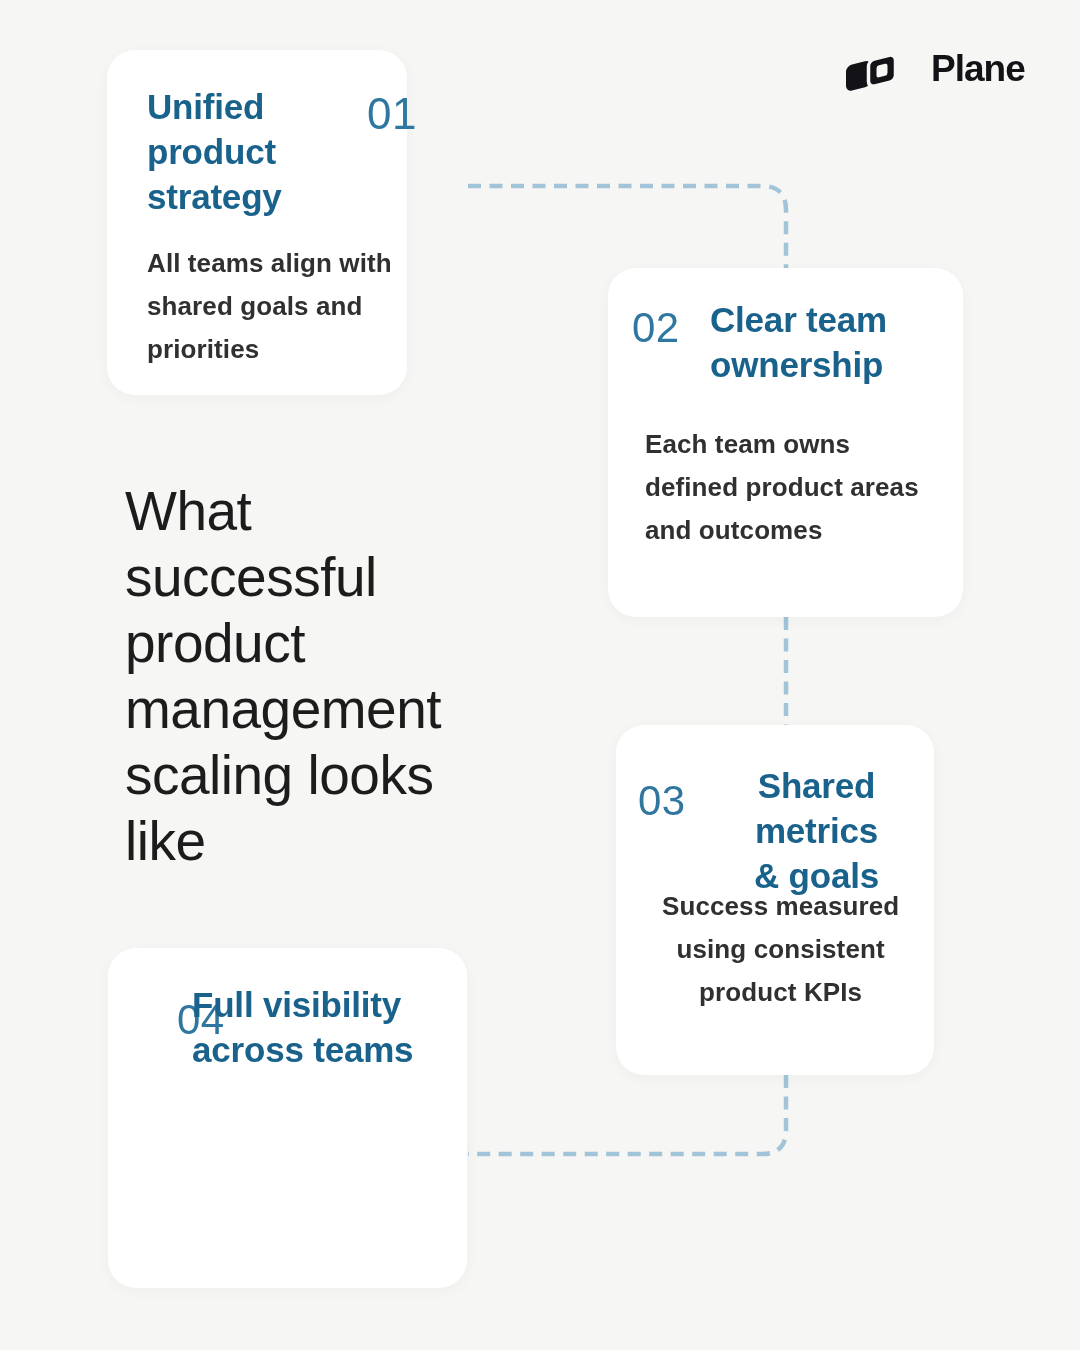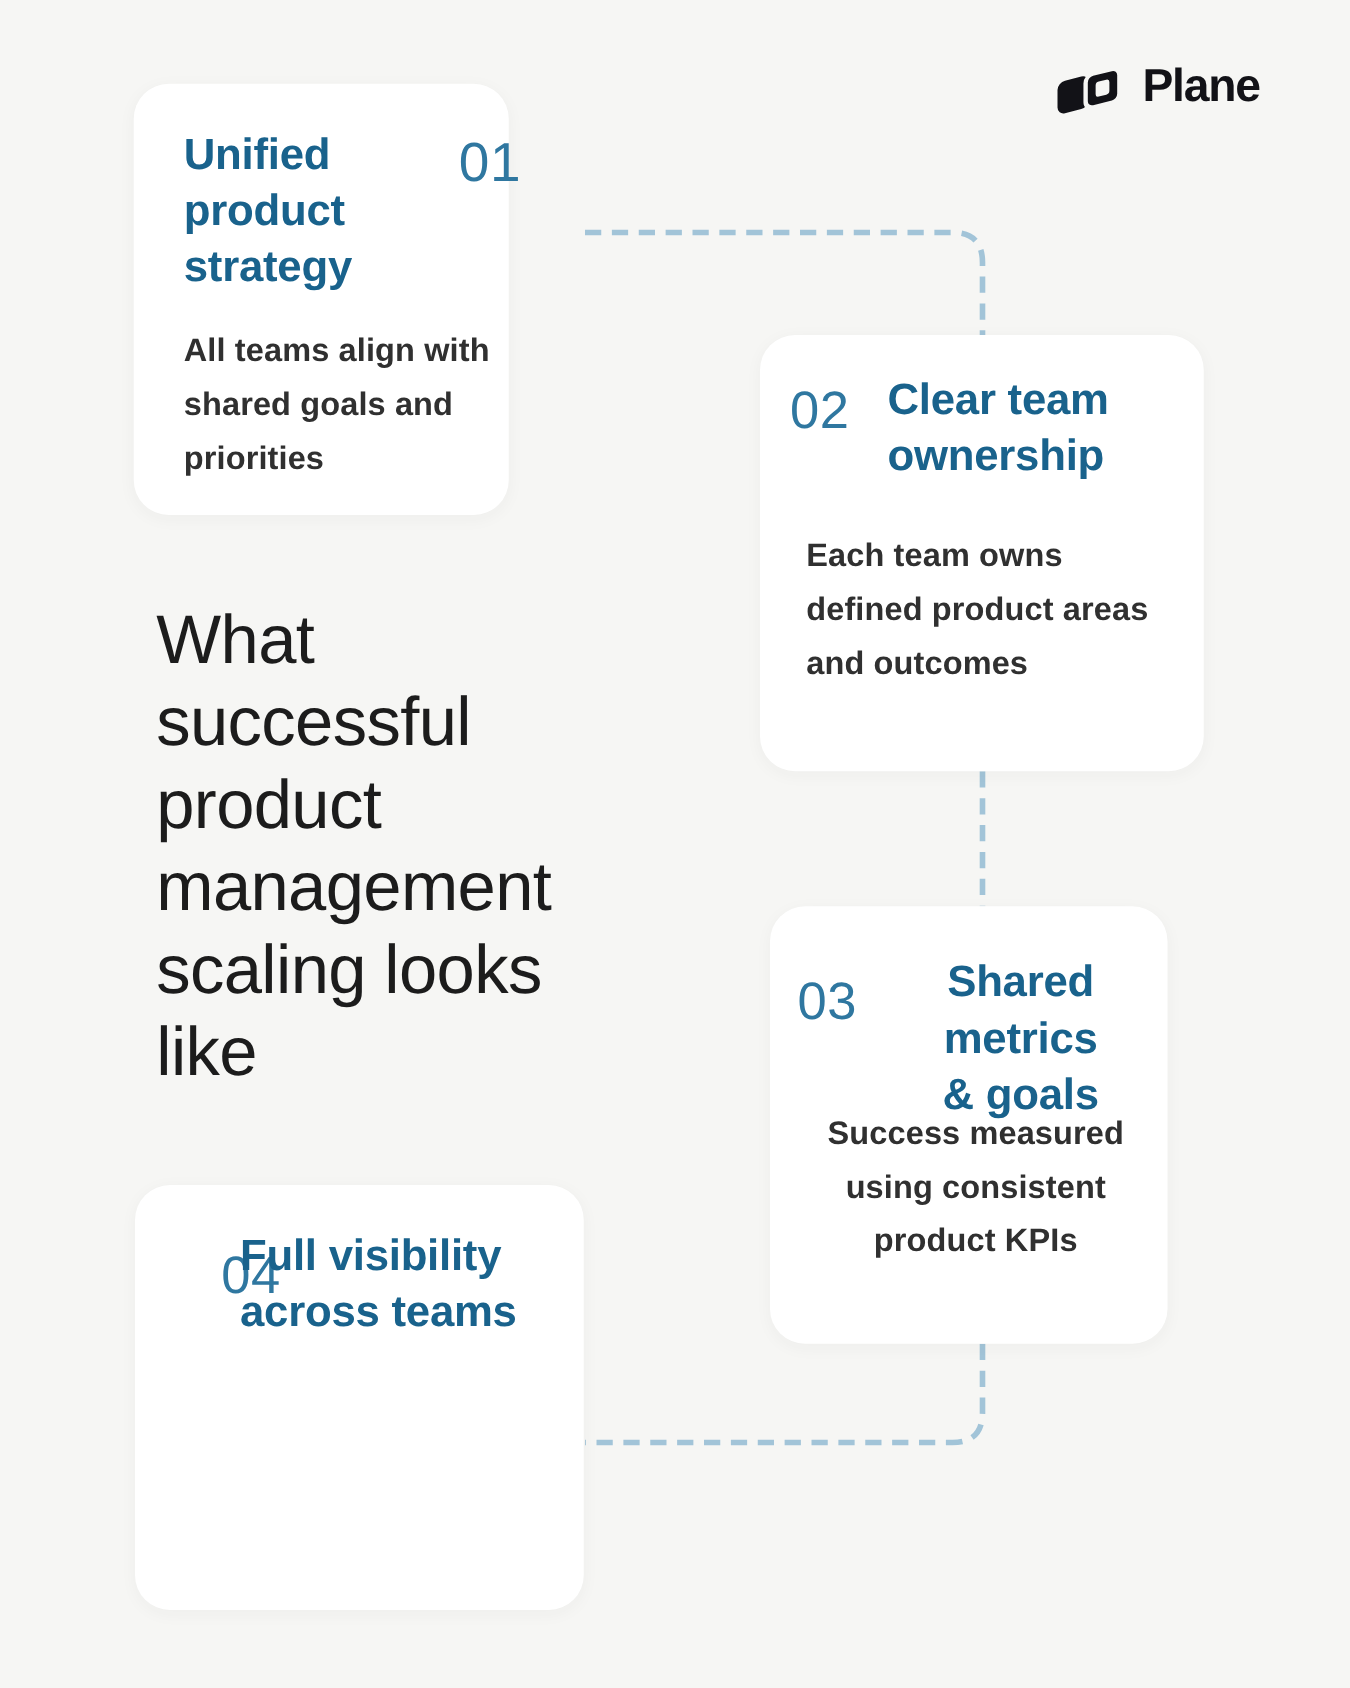--- a/index.html
+++ b/index.html
@@ -9,27 +9,27 @@
     font-family:"Liberation Sans", sans-serif;
     position:relative;overflow:hidden;
     -webkit-font-smoothing:antialiased;
   }
   .canvas{position:absolute;inset:0;width:1080px;height:1350px;}
 
   
   .connectors{position:absolute;left:0;top:0;width:1080px;height:1350px;pointer-events:none;}
 
   
-  .logo{position:absolute;left:844px;top:46px;display:flex;align-items:center;gap:8px;}
+  .logo{position:absolute;left:844px;top:46px;display:flex;align-items:center;gap:25px;}
   .logo-mark{display:block;}
   .logo-text{font-size:37px;font-weight:700;color:#121217;letter-spacing:-1px;line-height:46px;}
 
   
   .card{position:absolute;background:#ffffff;border-radius:28px;box-shadow:0 3px 14px rgba(40,50,60,0.04);}
-  .c1{left:107px;top:67px;width:300px;height:345px;}
+  .c1{left:107px;top:50px;width:300px;height:345px;}
   .c2{left:608px;top:268px;width:355px;height:349px;}
   .c3{left:616px;top:725px;width:318px;height:350px;text-align:center;}
   .c4{left:108px;top:948px;width:359px;height:340px;}
 
   .card-title{
     position:absolute;
     font-size:35px;line-height:45px;font-weight:700;
     color:#19628c;white-space:pre-line;letter-spacing:-0.2px;
   }
   .card-number{

